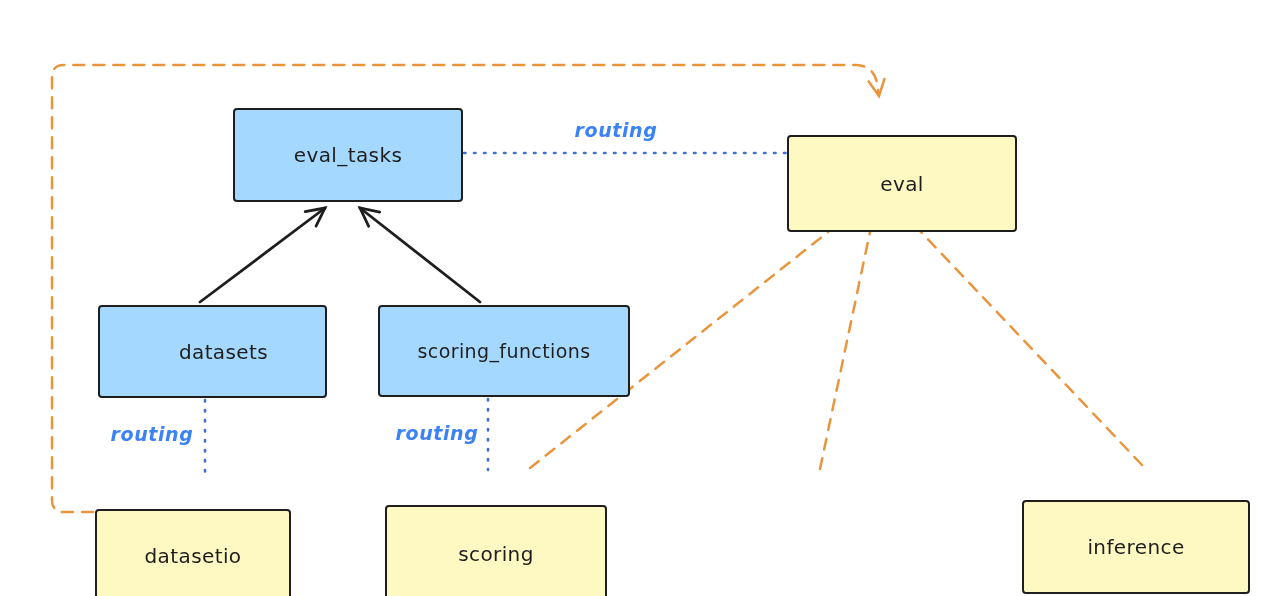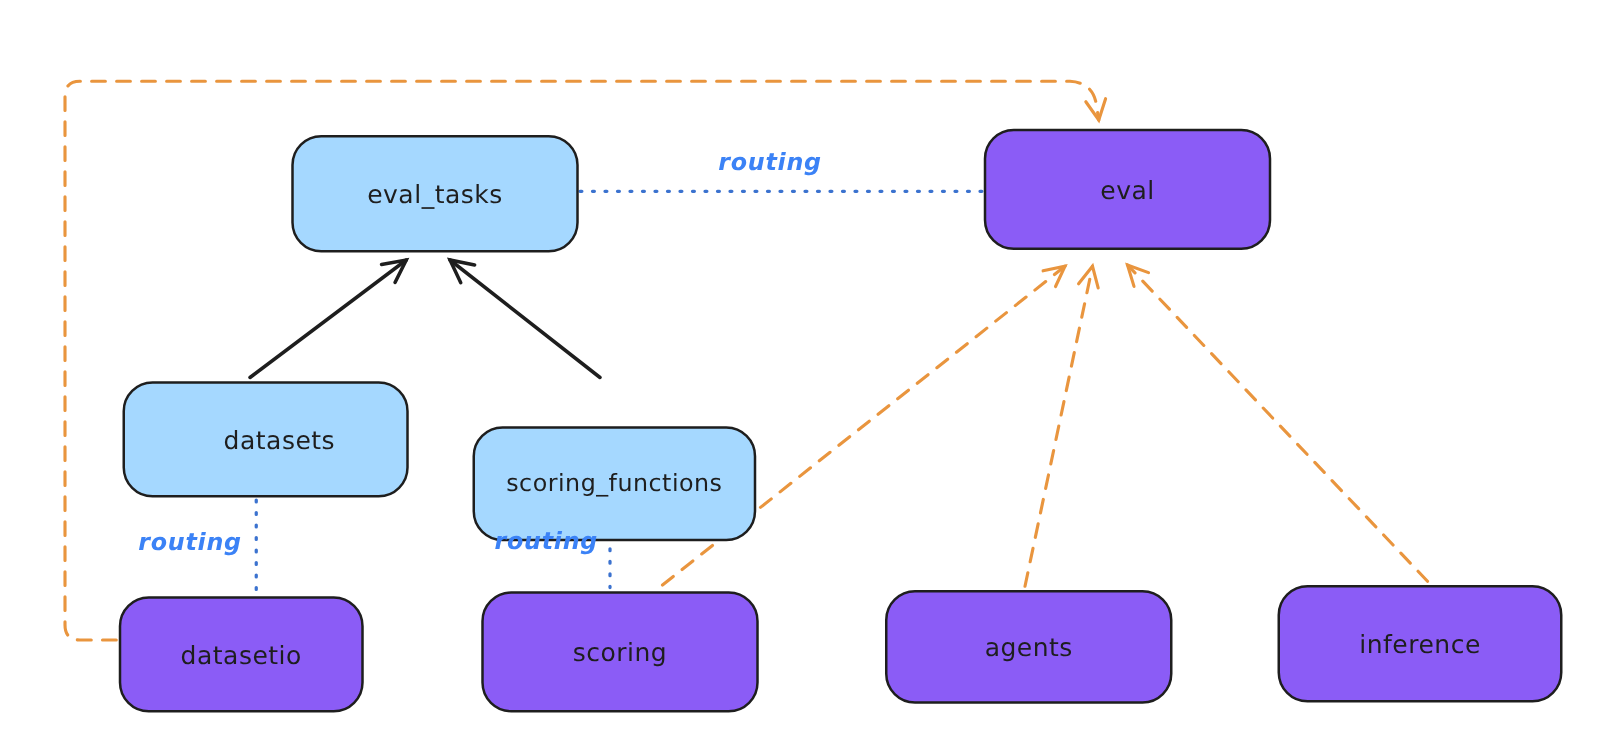--- a/index.html
+++ b/index.html
@@ -10,35 +10,35 @@
     background: #ffffff;
     font-family: "DejaVu Sans", sans-serif;
     overflow: hidden;
   }
   svg.edge-layer { position: absolute; left: 0; top: 0; width: 1280px; height: 596px; }
 
   .node {
     position: absolute;
     box-sizing: border-box;
     border: 2.2px solid #1e1e1e;
-    border-radius: 24px;
+    border-radius: 4px;
     display: flex;
     align-items: center;
     justify-content: center;
     font-size: 20px;
     color: #1e1e1e;
     letter-spacing: 0.4px;
   }
   .node.blue  { background: #a5d8ff; }
-  .node.green { background: #8b5cf6; }
+  .node.green { background: #fef9c3; margin-top: 32px; }
 
   #node-eval-tasks        { left: 233px; top: 108px; width: 230px; height: 94px; }
   #node-eval              { left: 787px; top: 103px; width: 230px; height: 97px; }
   #node-datasets          { left:  98px; top: 305px; width: 229px; height: 93px; padding-left: 22px; }
-  #node-scoring-functions { left: 378px; top: 305px; width: 227px; height: 92px; font-size: 19px; margin-top: 36px; }
+  #node-scoring-functions { left: 378px; top: 305px; width: 252px; height: 92px; font-size: 19px; }
   #node-datasetio         { left:  95px; top: 477px; width: 196px; height: 93px; }
   #node-scoring           { left: 385px; top: 473px; width: 222px; height: 97px; }
   #node-agents            { left: 708px; top: 472px; width: 230px; height: 91px; }
   #node-inference         { left: 1022px; top: 468px; width: 228px; height: 94px; justify-content: center; }
 
   .edge-label {
     position: absolute;
     transform: translate(-50%, -50%);
     color: #3b82f6;
     font-size: 19px;
@@ -90,23 +90,20 @@
   </div>
   <div class="node blue" id="node-scoring-functions">
     <span>scoring_functions</span>
   </div>
   <div class="node green" id="node-datasetio">
     <span>datasetio</span>
   </div>
   <div class="node green" id="node-scoring">
     <span>scoring</span>
   </div>
-  <div class="node green" id="node-agents">
-    <span>agents</span>
-  </div>
   <div class="node green" id="node-inference">
     <span>inference</span>
   </div>
 
   <div class="edge-label" id="routing-label-top">routing</div>
   <div class="edge-label" id="routing-label-left">routing</div>
   <div class="edge-label" id="routing-label-middle">routing</div>
 
 </div>
 

